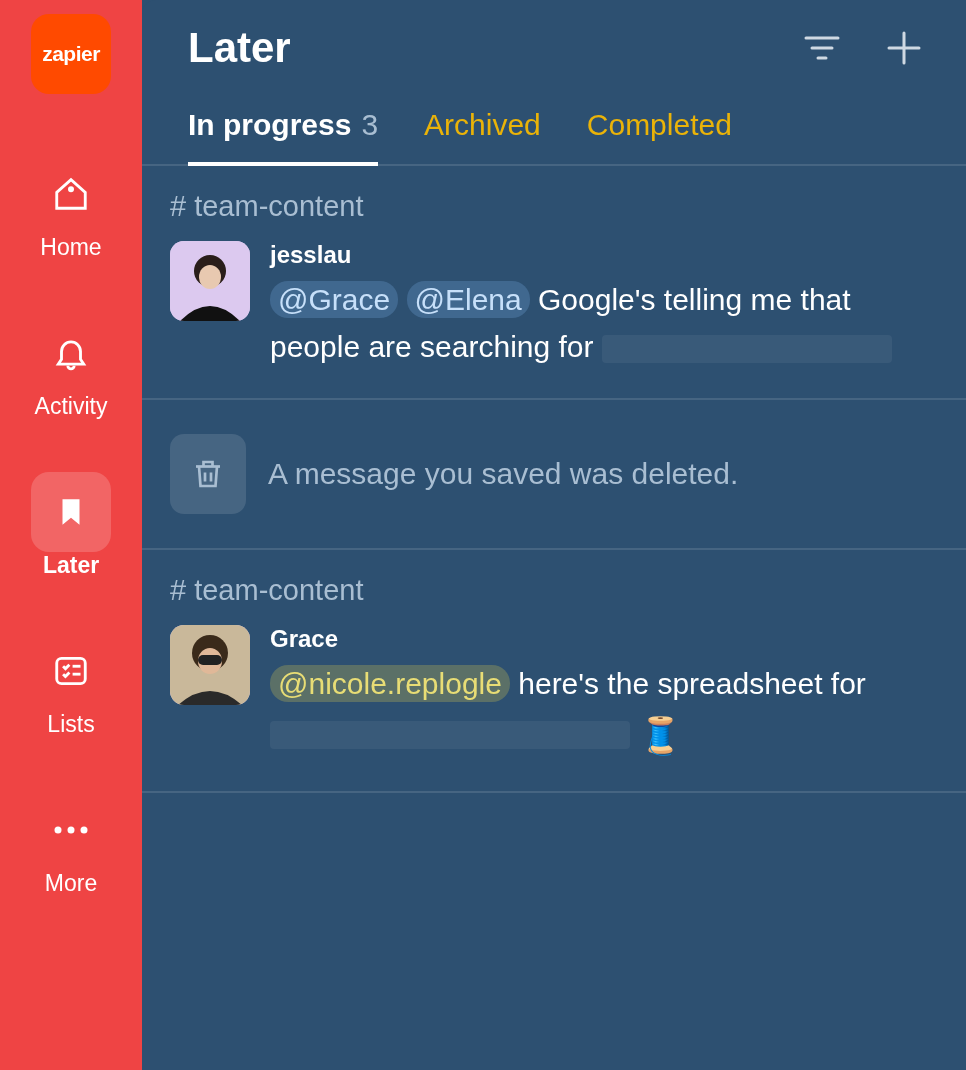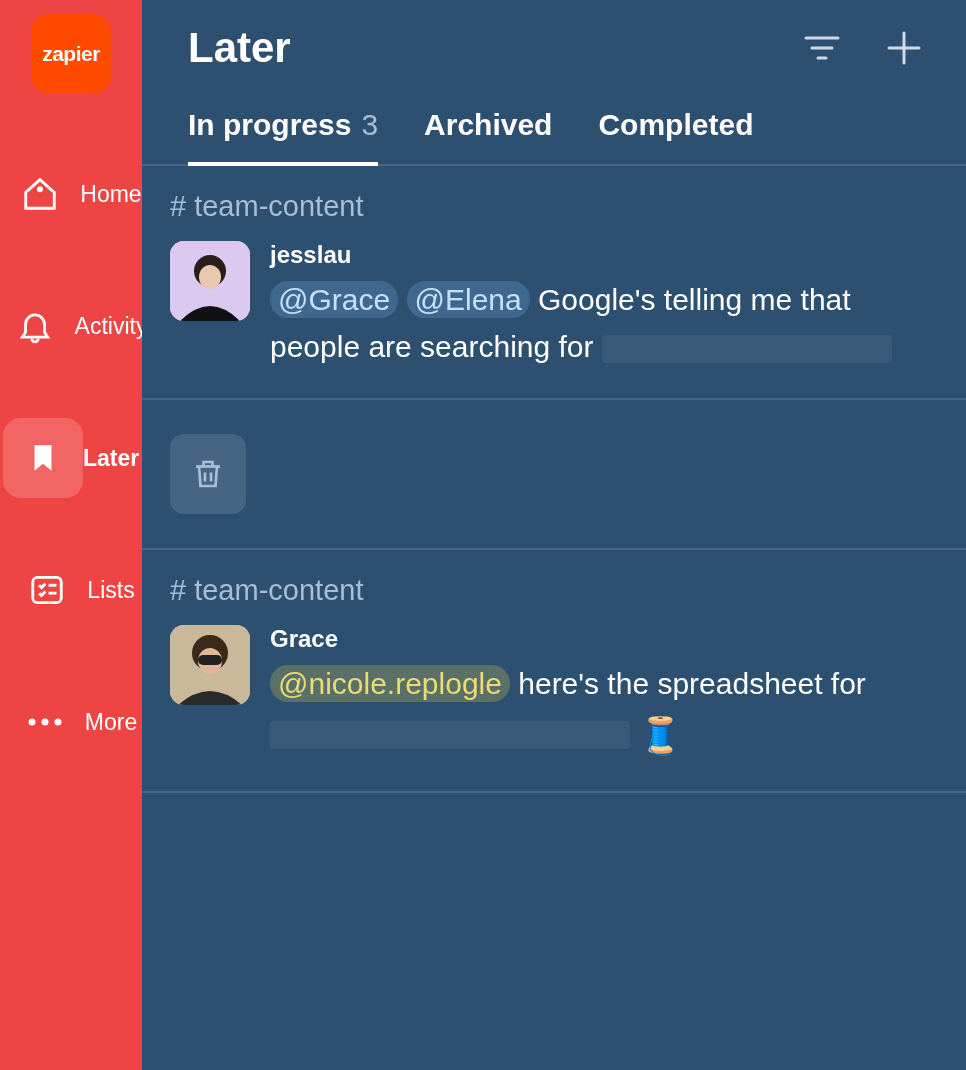--- a/index.html
+++ b/index.html
@@ -29,21 +29,21 @@
   align-items: center;
   justify-content: center;
   color: #fff;
   font-weight: 700;
   font-size: 21px;
   letter-spacing: -0.5px;
   margin-bottom: 60px;
 }
 .nav-item {
   display: flex;
-  flex-direction: row;
+  flex-direction: column;
   align-items: center;
   gap: 0;
   margin-bottom: 52px;
   cursor: pointer;
   color: #fff;
 }
 .nav-icon-wrap {
   width: 80px;
   height: 80px;
   display: flex;
@@ -95,22 +95,22 @@
 }
 .tabs {
   display: flex;
   gap: 46px;
   padding: 28px 46px 0 46px;
   border-bottom: 2px solid rgba(255,255,255,0.12);
 }
 .tab {
   padding-bottom: 20px;
   font-size: 30px;
-  font-weight: 700;
-  color: #ffffff;
+  font-weight: 400;
+  color: #eab308;
   cursor: pointer;
   display: flex;
   align-items: baseline;
   gap: 10px;
 }
 .tab.active {
   color: #fff;
   font-weight: 700;
   border-bottom: 4px solid #fff;
   margin-bottom: -2px;
@@ -321,20 +321,21 @@
     <div class="deleted-item">
       <div class="trash-box">
         <svg width="36" height="40" viewBox="0 0 24 24" fill="none" stroke="#a9bed2" stroke-width="1.8">
           <path d="M4 7 h16"></path>
             <path d="M9 7 V4 h6 v3"></path>
             <path d="M6 7 l1 13 h10 l1-13"></path>
             <line x1="10" y1="11" x2="10" y2="17"></line>
             <line x1="14" y1="11" x2="14" y2="17"></line>
         </svg>
       </div>
+      <div class="deleted-text">A message you saved was deleted.</div>
     </div>
 
     <div class="item">
       <div class="channel"># team-content</div>
       <div class="msg-row">
         <div class="avatar">
           <svg viewBox="0 0 80 80">
               <rect width="80" height="80" fill="#c9b89a"></rect>
               <circle cx="40" cy="28" r="18" fill="#3a2a1a"></circle>
               <ellipse cx="40" cy="36" rx="12" ry="13" fill="#e0b898"></ellipse>

